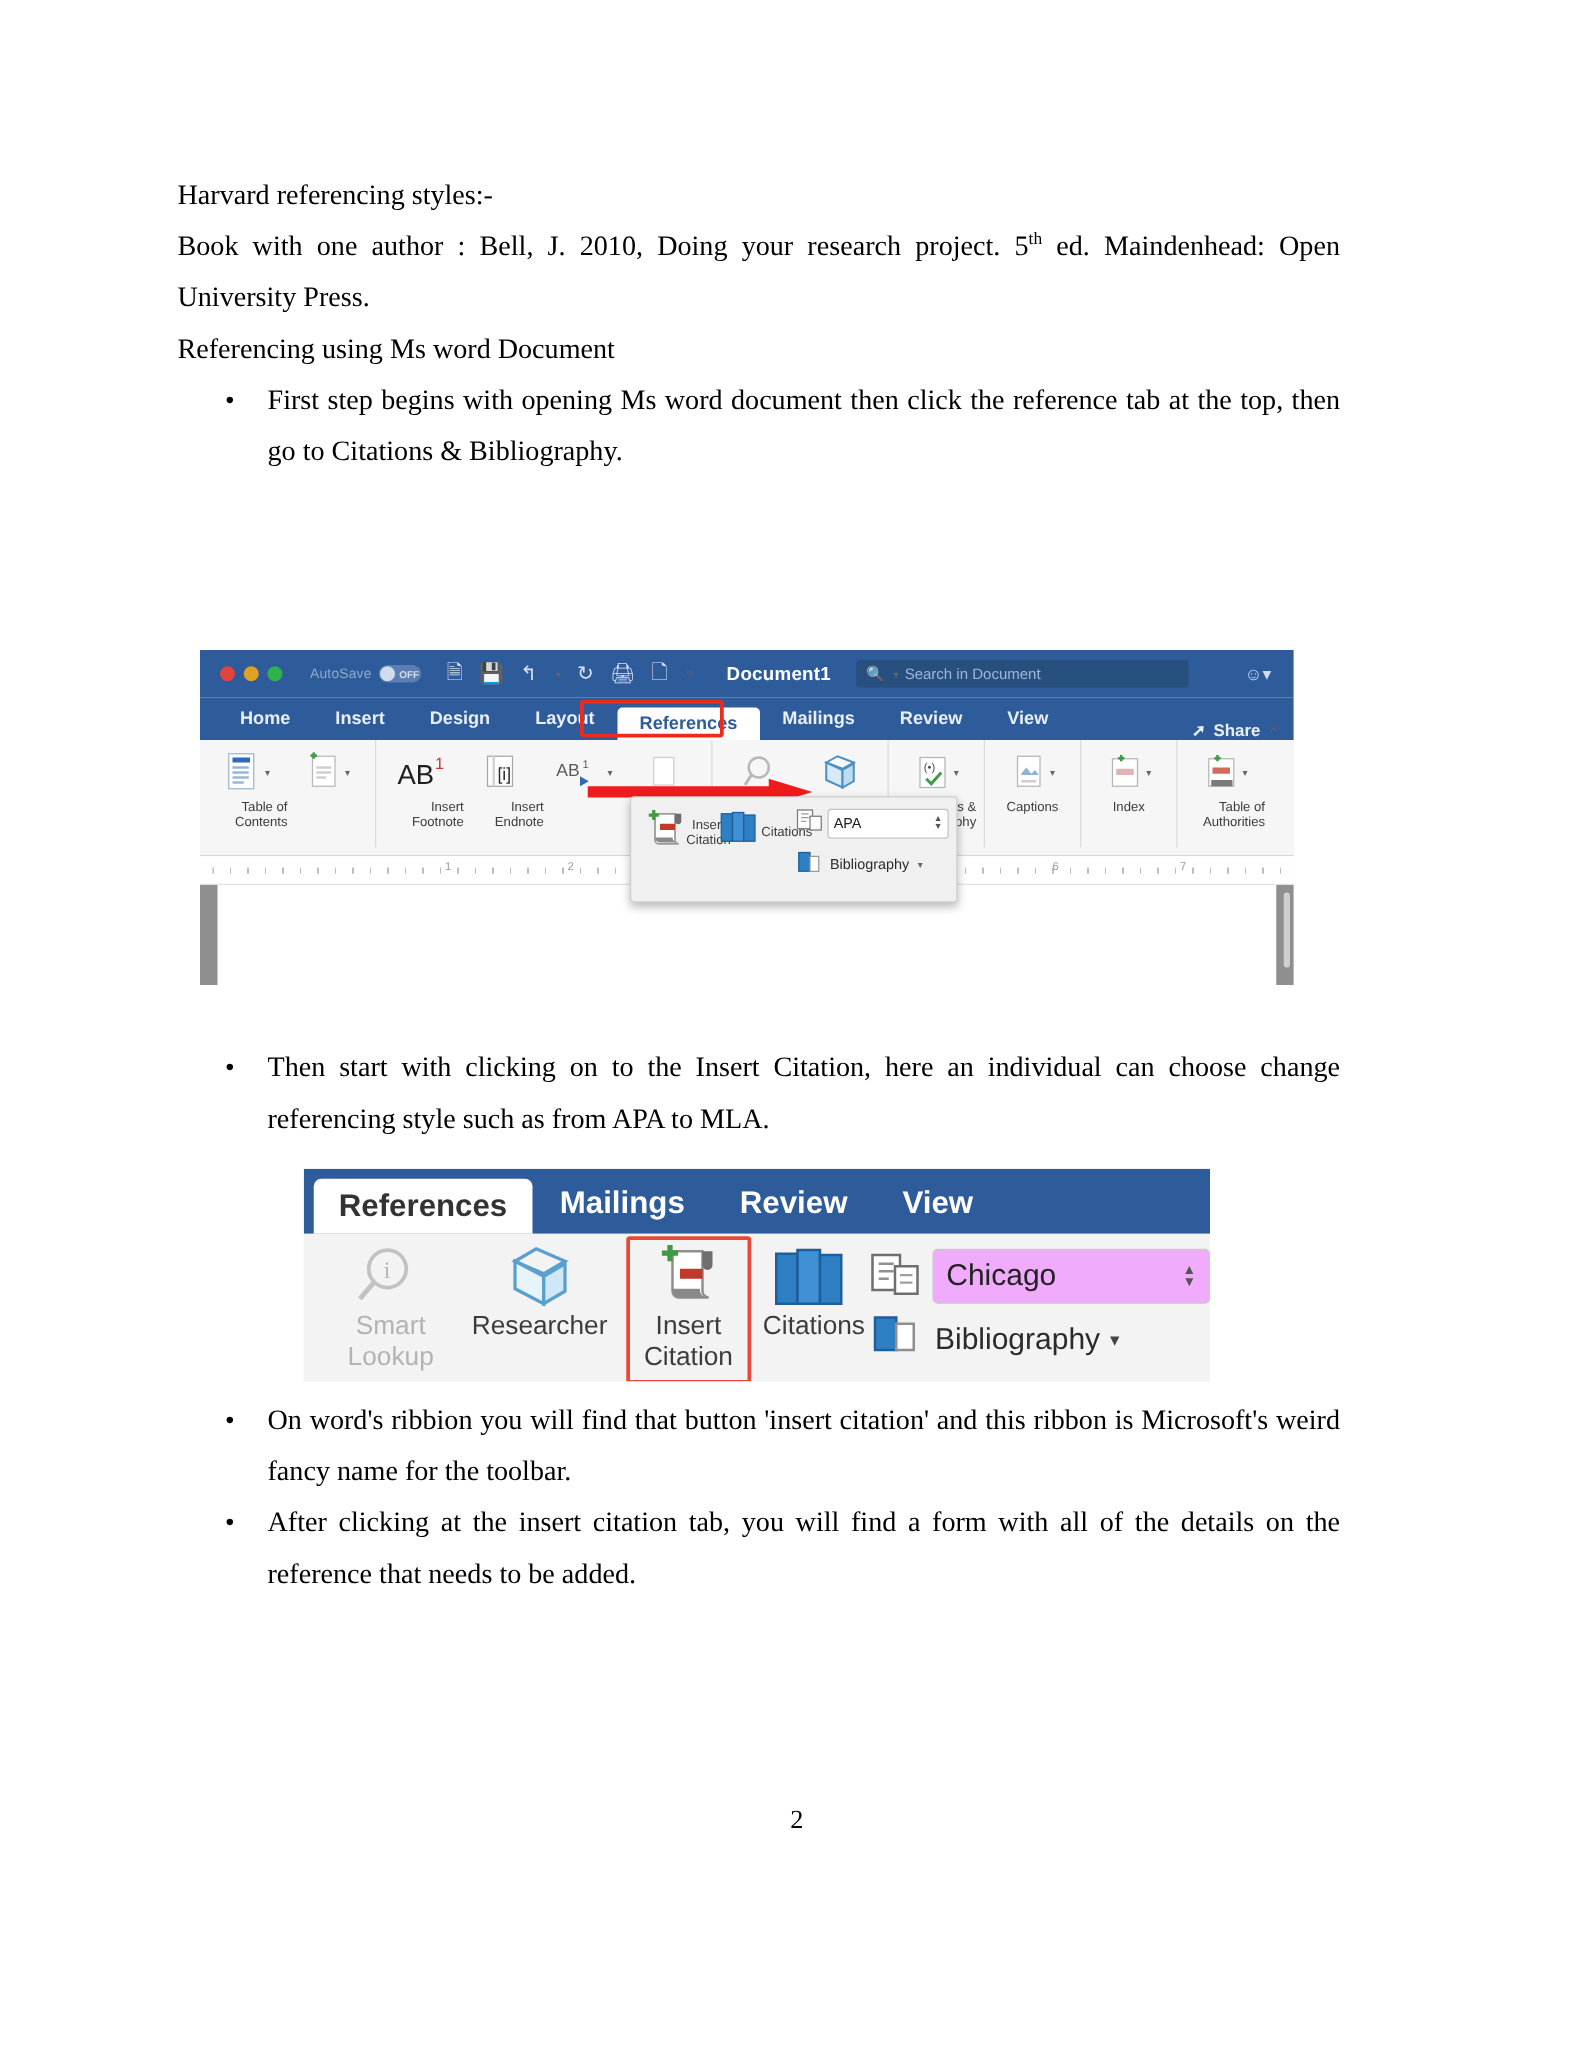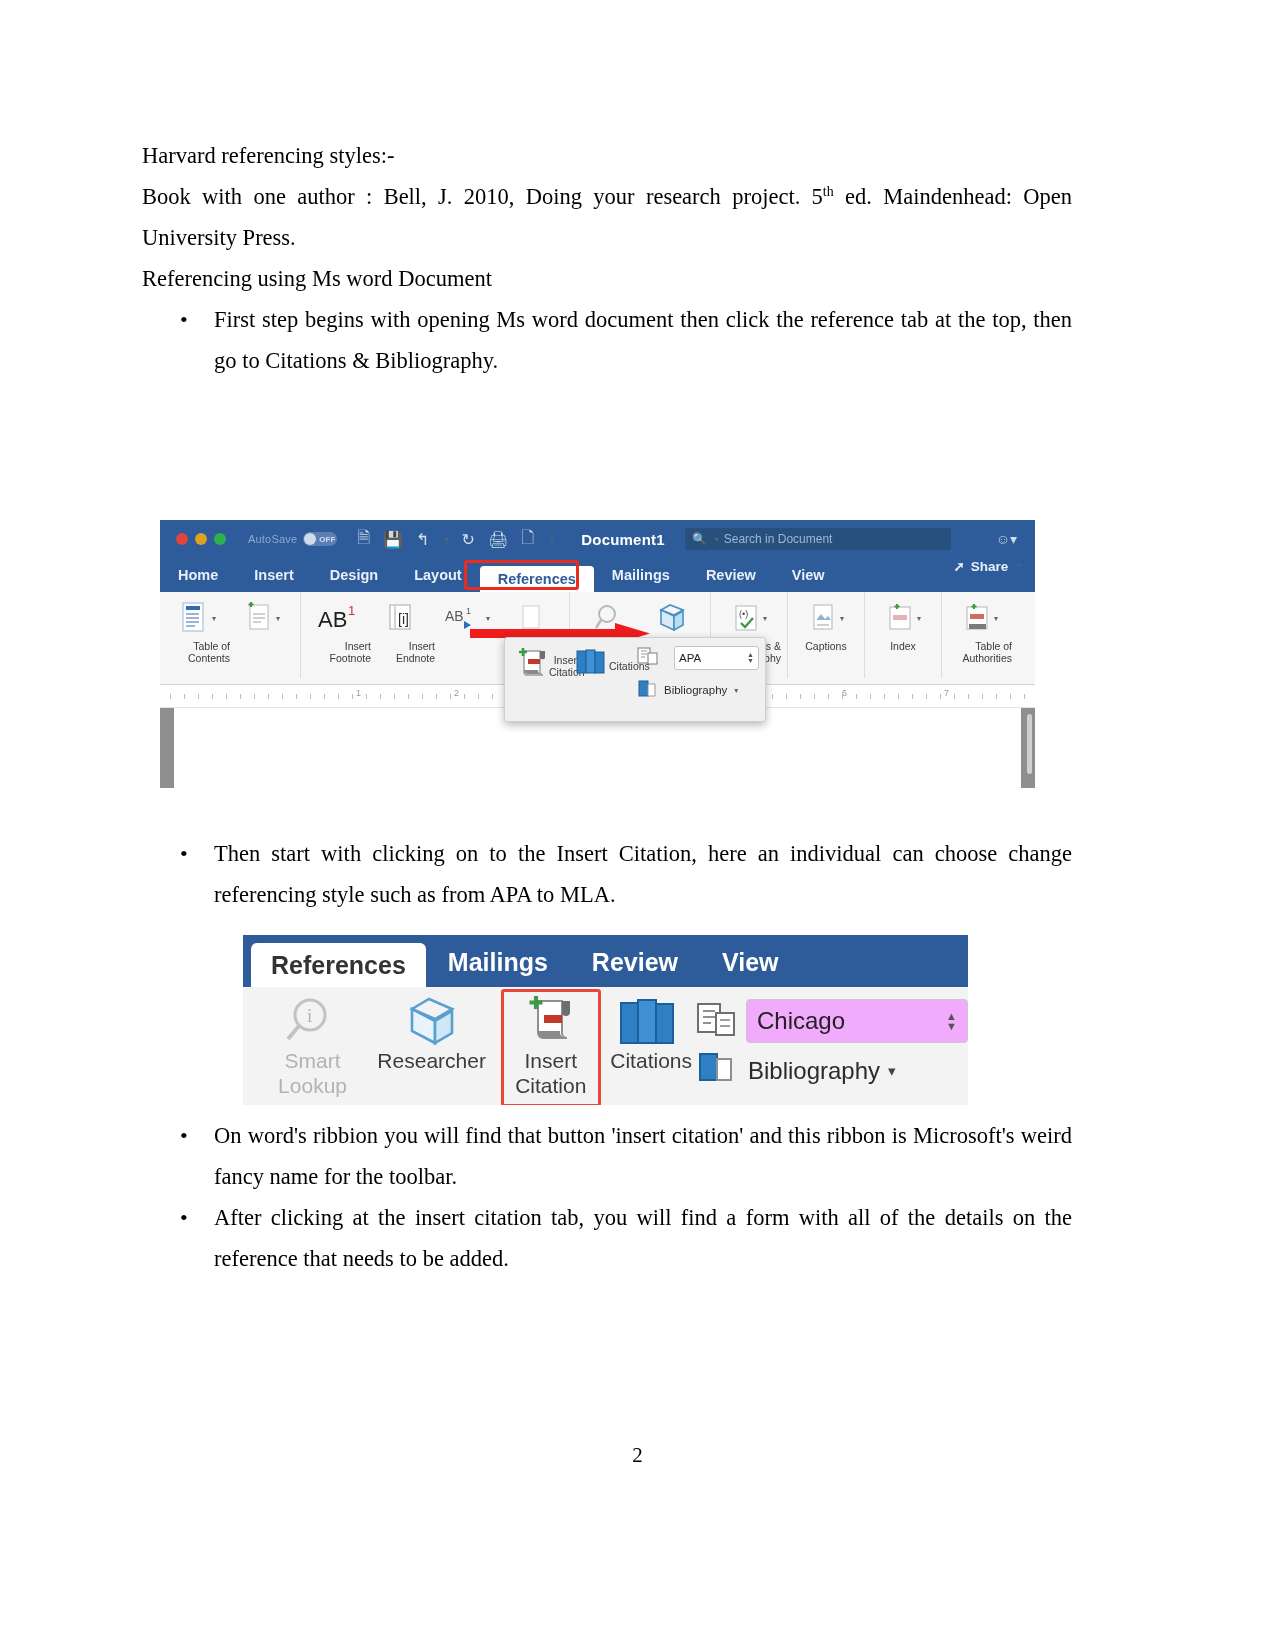--- a/index.html
+++ b/index.html
@@ -99,21 +99,21 @@
     margin-left:20px; background:#27507f; border-radius:3px;
     height:22px; width:250px; display:flex; align-items:center;
     padding:0 8px; color:#9fb6d4; font-size:12px; gap:5px;
   }
   .smiley { margin-left:auto; color:#cfdcec; font-size:14px; margin-right:8px;}
 
   .w-tabs {
     position: relative;
     height: 34px;
     background: #2e5b9a;
-    display:flex; align-items:flex-start; 
+    display:flex; align-items:flex-end; padding-left:14px;
     gap:0px;
   }
   .w-tab {
     color:#e8eff8; font-size:14.5px; font-weight:bold; padding:0 18px;
     line-height:34px; position:relative;
   }
   .w-tab.active {
     background:#ffffff; color:#2e5b9a; border-radius:4px 4px 0 0;
     height:26px; line-height:26px; margin-top:8px;
   }
@@ -463,21 +463,21 @@
         <div>
           <svg width="36" height="32" viewBox="0 0 36 32">
             <rect x="4" y="5" width="9" height="22" fill="#2f7fc4" stroke="#1d5f9b"></rect>
             <rect x="13" y="4" width="9" height="23" fill="#3f90d4" stroke="#1d5f9b"></rect>
             <rect x="22" y="6" width="9" height="21" fill="#2f7fc4" stroke="#1d5f9b"></rect>
           </svg>
         </div>
         <div class="dd-label">Citations</div>
       </div>
       <div class="dd-right">
-        <div style="display:flex;align-items:center;gap:15px;">
+        <div style="display:flex;align-items:center;gap:3px;">
           <span>
             <svg width="22" height="20" viewBox="0 0 22 20">
               <rect x="1" y="2" width="12" height="15" fill="#fff" stroke="#7a7a7a"></rect>
               <path d="M4 5 h6 M4 8 h6 M4 11 h4" stroke="#9a9a9a"></path>
               <rect x="11" y="7" width="9" height="11" fill="#fff" stroke="#7a7a7a"></rect>
             </svg>
           </span>
           <div class="style-select" style="flex:1">
             <span>APA</span>
             <span class="spinner">

